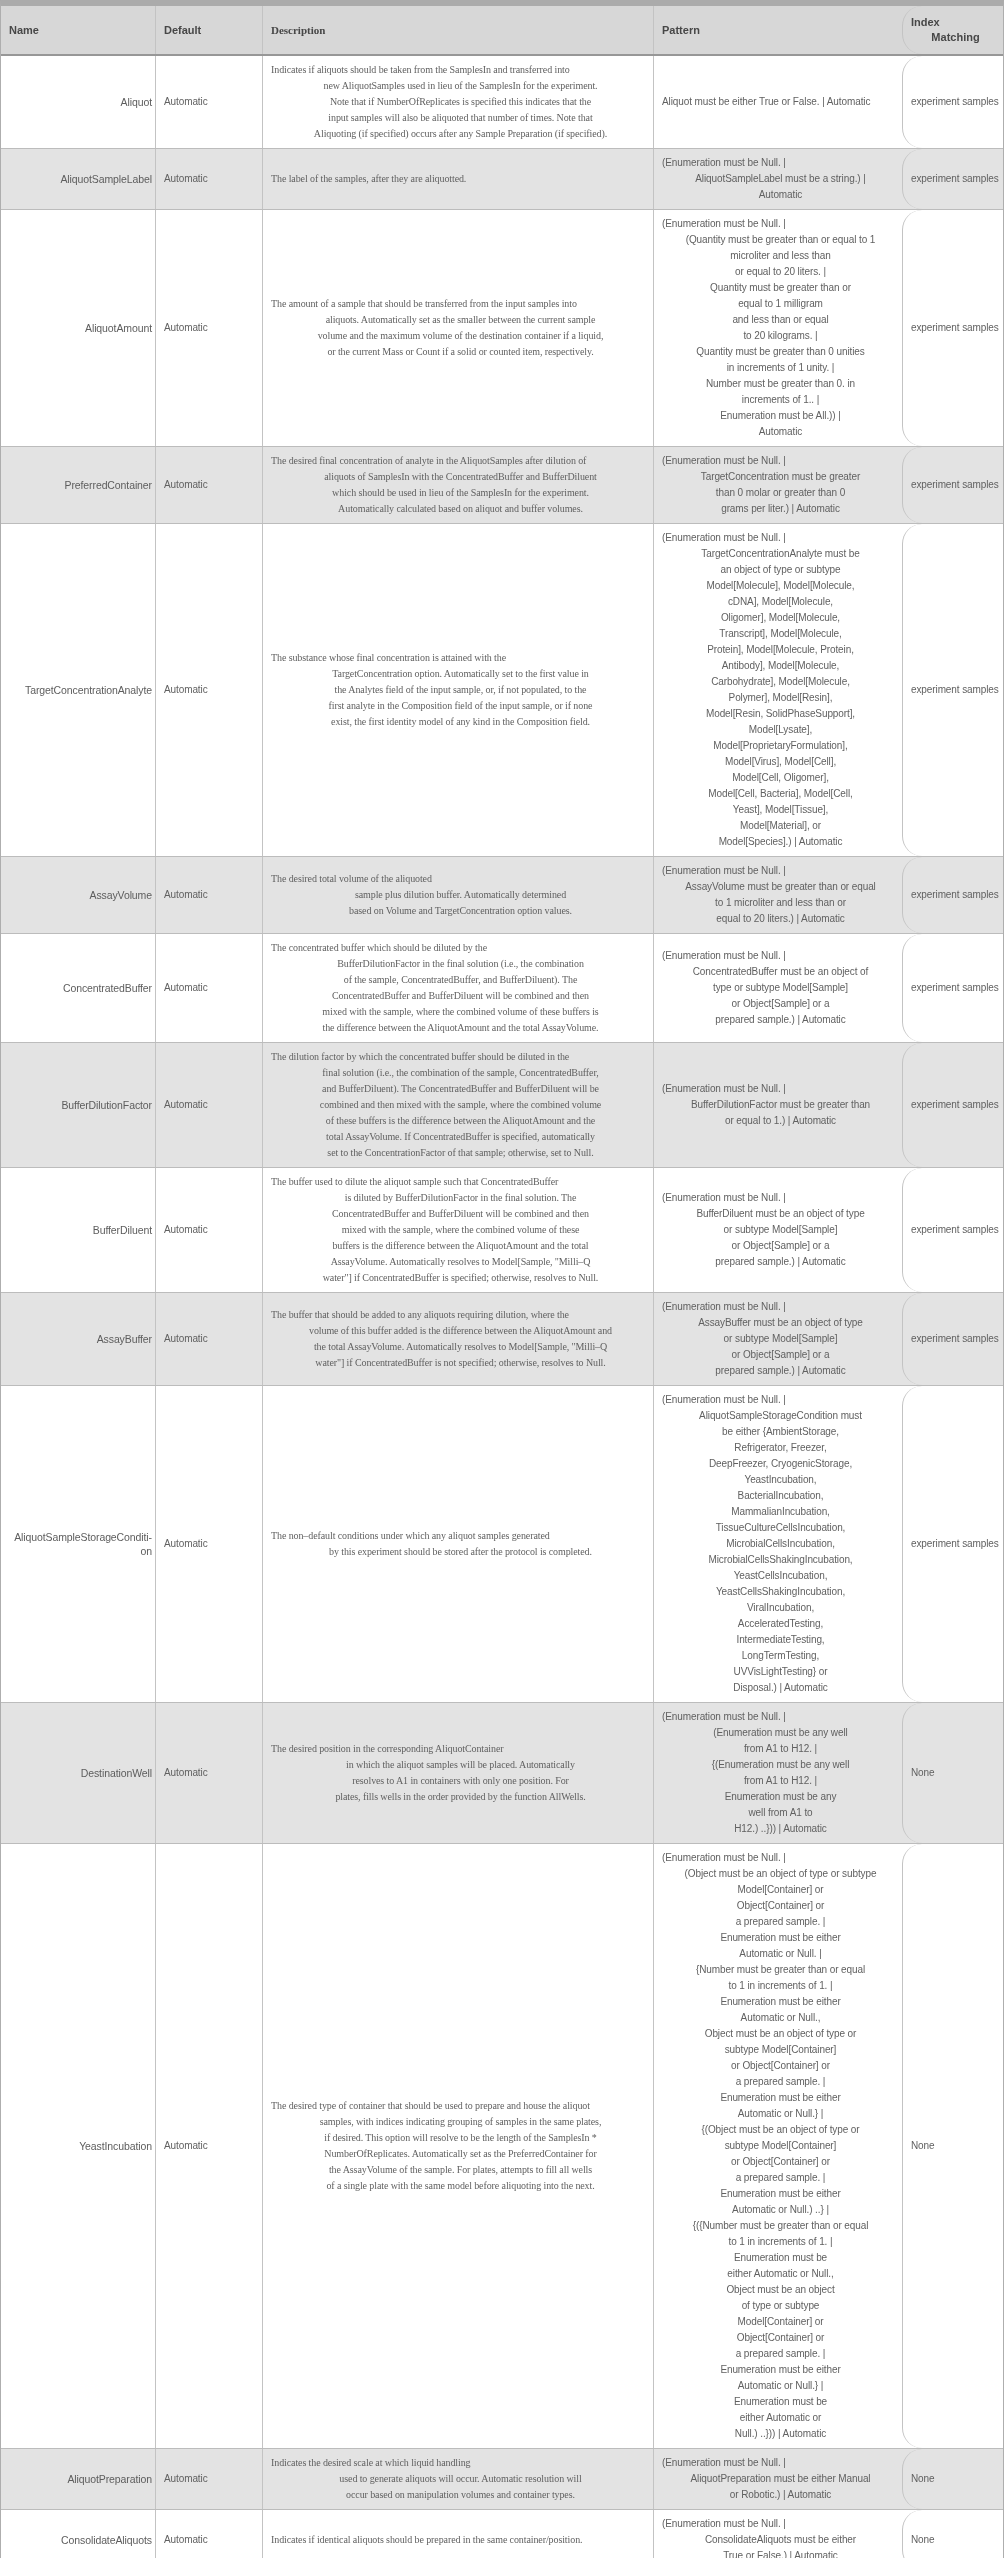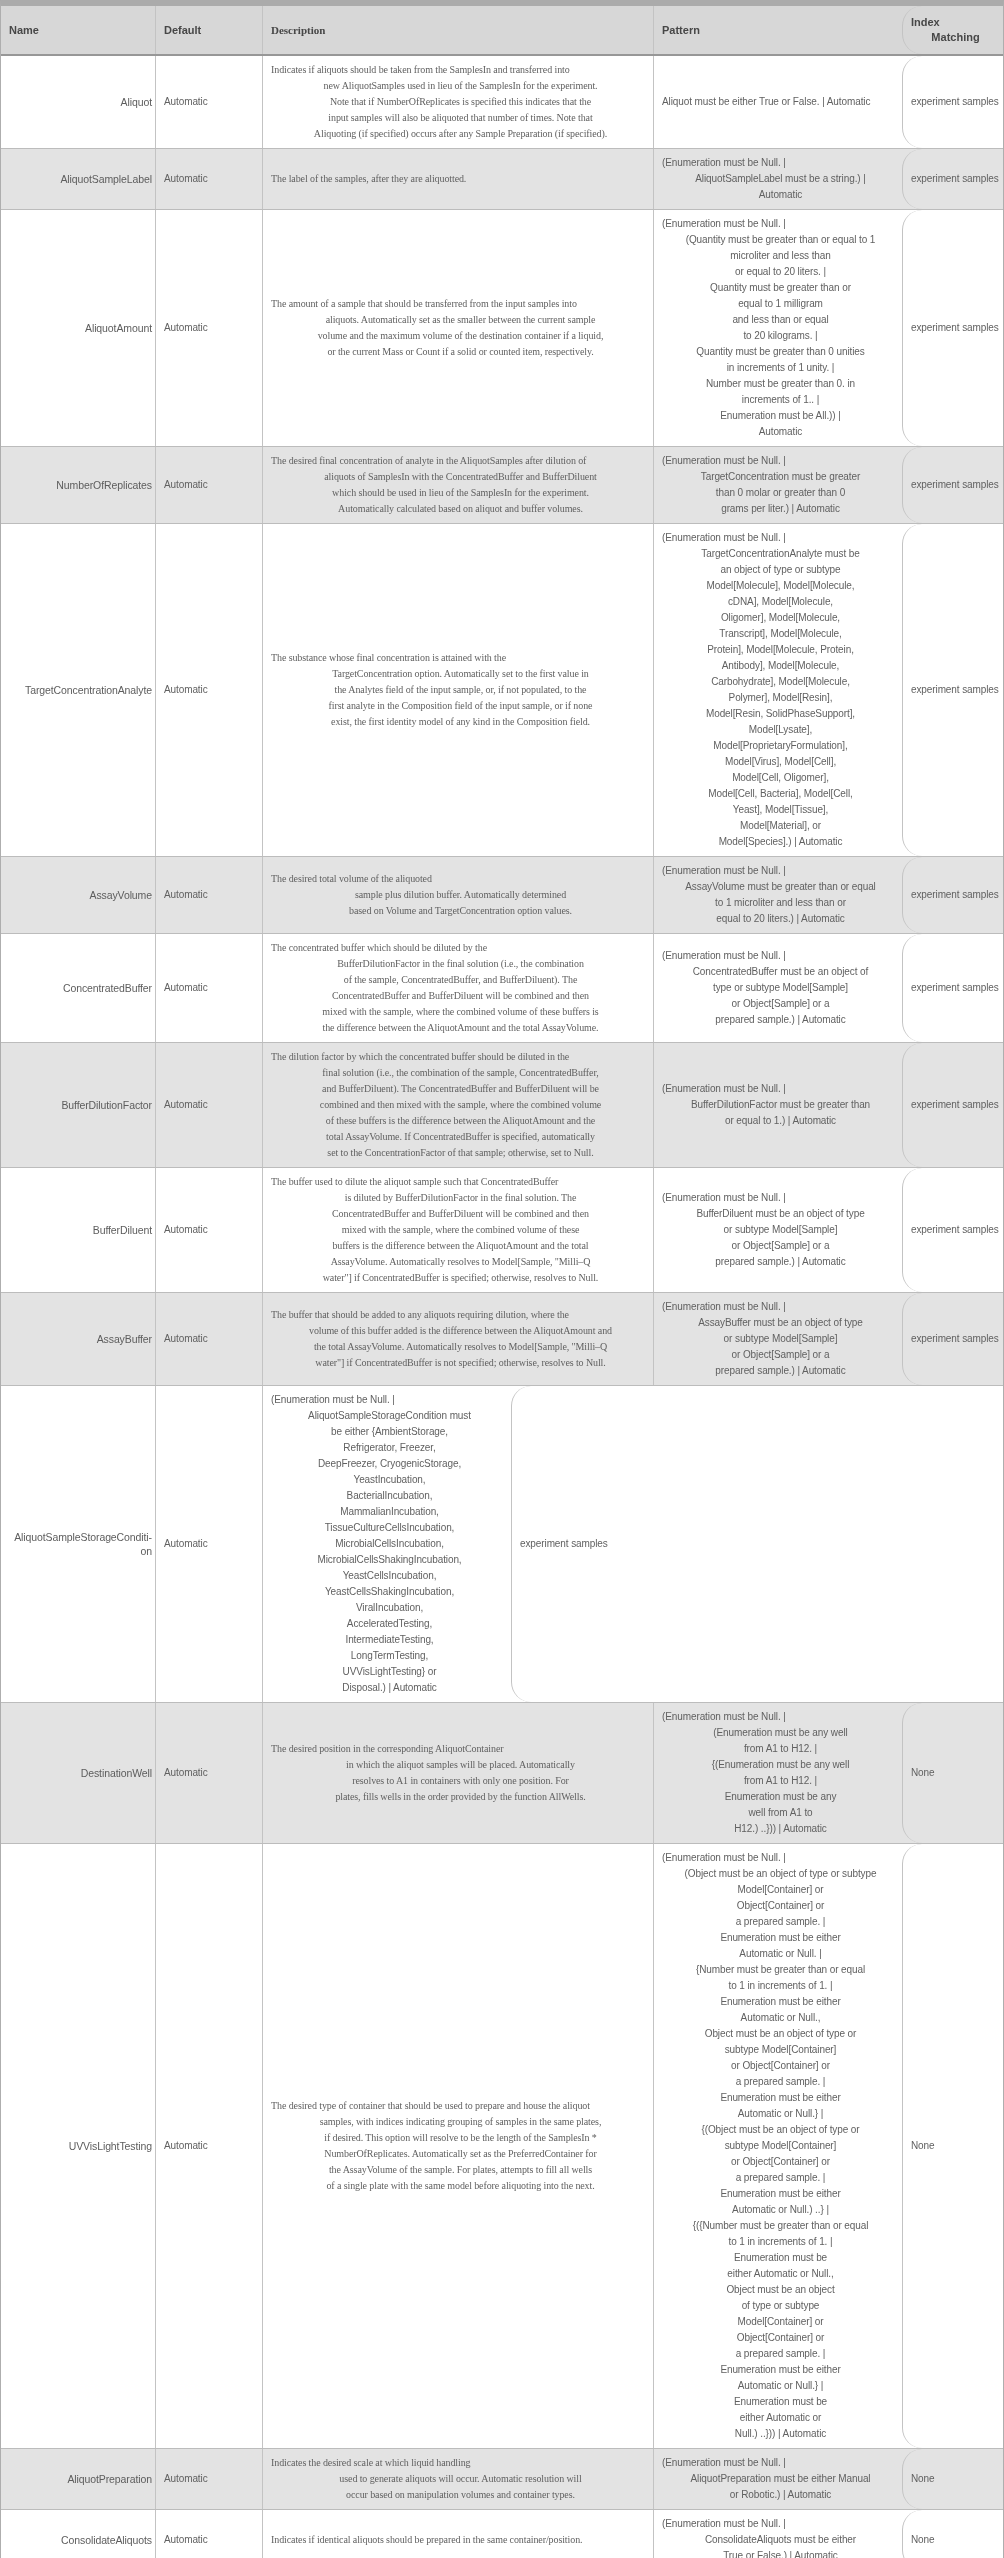--- a/index.html
+++ b/index.html
@@ -132,21 +132,21 @@
           <div class="ln">increments of 1..  |</div>
           <div class="ln">Enumeration must be All.))  |</div>
           <div class="ln">Automatic</div>
         </div>
         <div class="cell col-index left-all">
           <div class="ln">experiment samples</div>
         </div>
       </div>
       <div class="row alt">
         <div class="cell col-name left-all">
-          <div class="ln">NumberOfReplicates</div>
+          <div class="ln">PreferredContainer</div>
         </div>
         <div class="cell col-default left-all">
           <div class="ln">Automatic</div>
         </div>
         <div class="cell col-description center-rest">
           <div class="ln">The desired final concentration of analyte in the AliquotSamples after dilution of</div>
           <div class="ln">aliquots of SamplesIn with the ConcentratedBuffer and BufferDiluent</div>
           <div class="ln">which should be used in lieu of the SamplesIn for the experiment.</div>
           <div class="ln">Automatically calculated based on aliquot and buffer volumes.</div>
         </div>
@@ -325,20 +325,24 @@
         </div>
       </div>
       <div class="row">
         <div class="cell col-name left-all">
           <div class="ln">AliquotSampleStorageConditi-</div>
           <div class="ln">on</div>
         </div>
         <div class="cell col-default left-all">
           <div class="ln">Automatic</div>
         </div>
+        <div class="cell col-description center-rest">
+          <div class="ln">The non–default conditions under which any aliquot samples generated</div>
+          <div class="ln">by this experiment should be stored after the protocol is completed.</div>
+        </div>
         <div class="cell col-pattern center-rest">
           <div class="ln">(Enumeration must be Null.  |</div>
           <div class="ln">AliquotSampleStorageCondition must</div>
           <div class="ln">be either {AmbientStorage,</div>
           <div class="ln">Refrigerator, Freezer,</div>
           <div class="ln">DeepFreezer, CryogenicStorage,</div>
           <div class="ln">YeastIncubation,</div>
           <div class="ln">BacterialIncubation,</div>
           <div class="ln">MammalianIncubation,</div>
           <div class="ln">TissueCultureCellsIncubation,</div>
@@ -379,21 +383,21 @@
           <div class="ln">Enumeration must be any</div>
           <div class="ln">well from A1 to</div>
           <div class="ln">H12.) ..}))  |  Automatic</div>
         </div>
         <div class="cell col-index left-all">
           <div class="ln">None</div>
         </div>
       </div>
       <div class="row">
         <div class="cell col-name left-all">
-          <div class="ln">UVVisLightTesting</div>
+          <div class="ln">YeastIncubation</div>
         </div>
         <div class="cell col-default left-all">
           <div class="ln">Automatic</div>
         </div>
         <div class="cell col-description center-rest">
           <div class="ln">The desired type of container that should be used to prepare and house the aliquot</div>
           <div class="ln">samples, with indices indicating grouping of samples in the same plates,</div>
           <div class="ln">if desired.  This option will resolve to be the length of the SamplesIn *</div>
           <div class="ln">NumberOfReplicates.  Automatically set as the PreferredContainer for</div>
           <div class="ln">the AssayVolume of the sample.  For plates, attempts to fill all wells</div>

